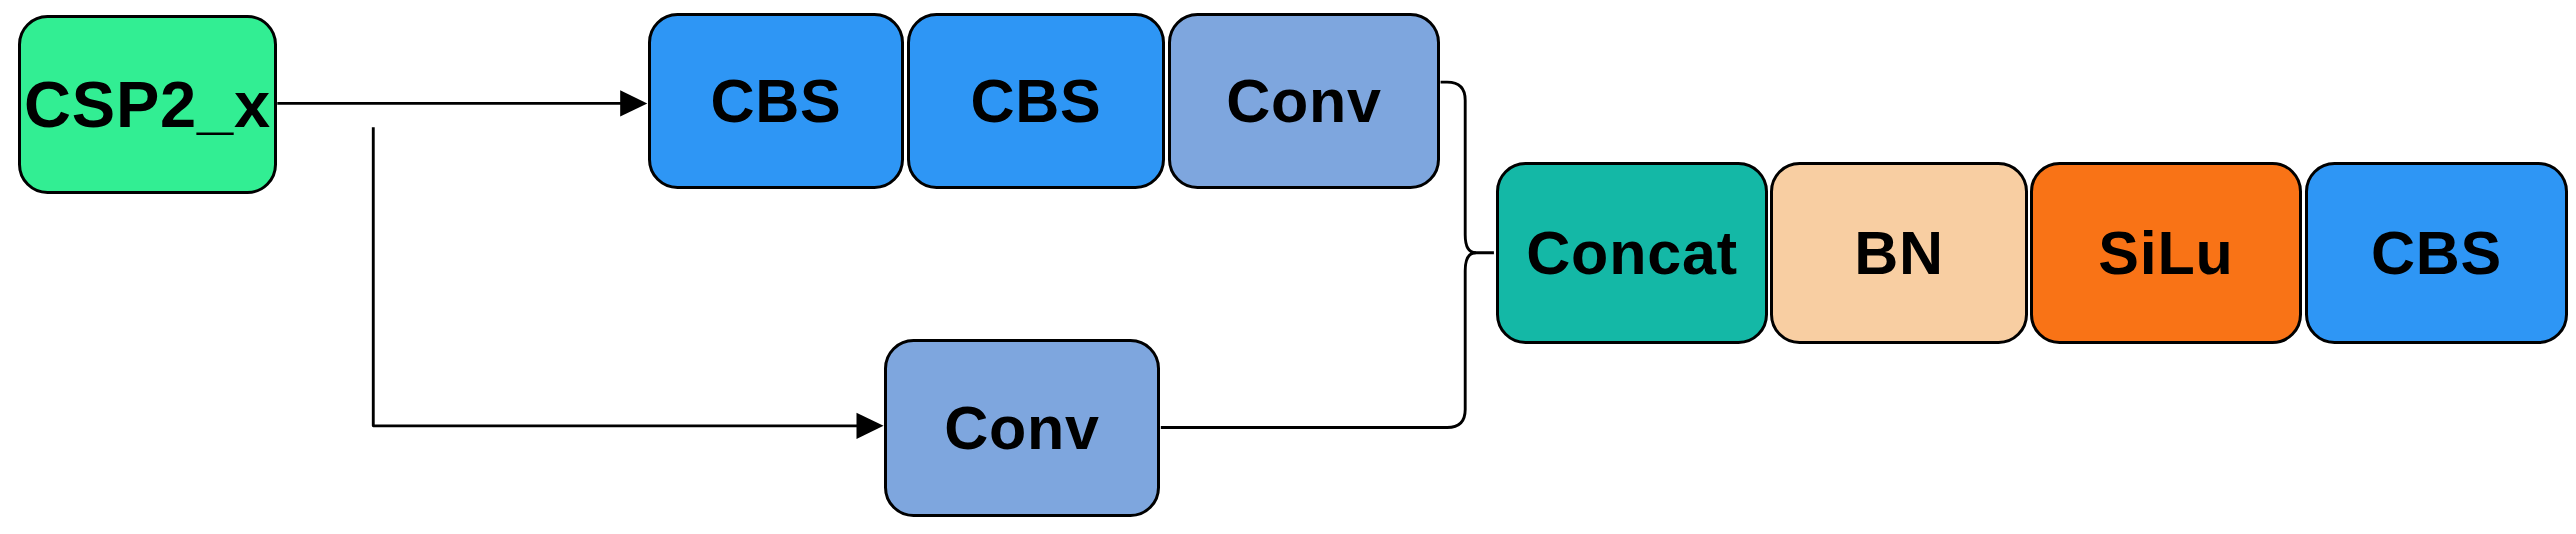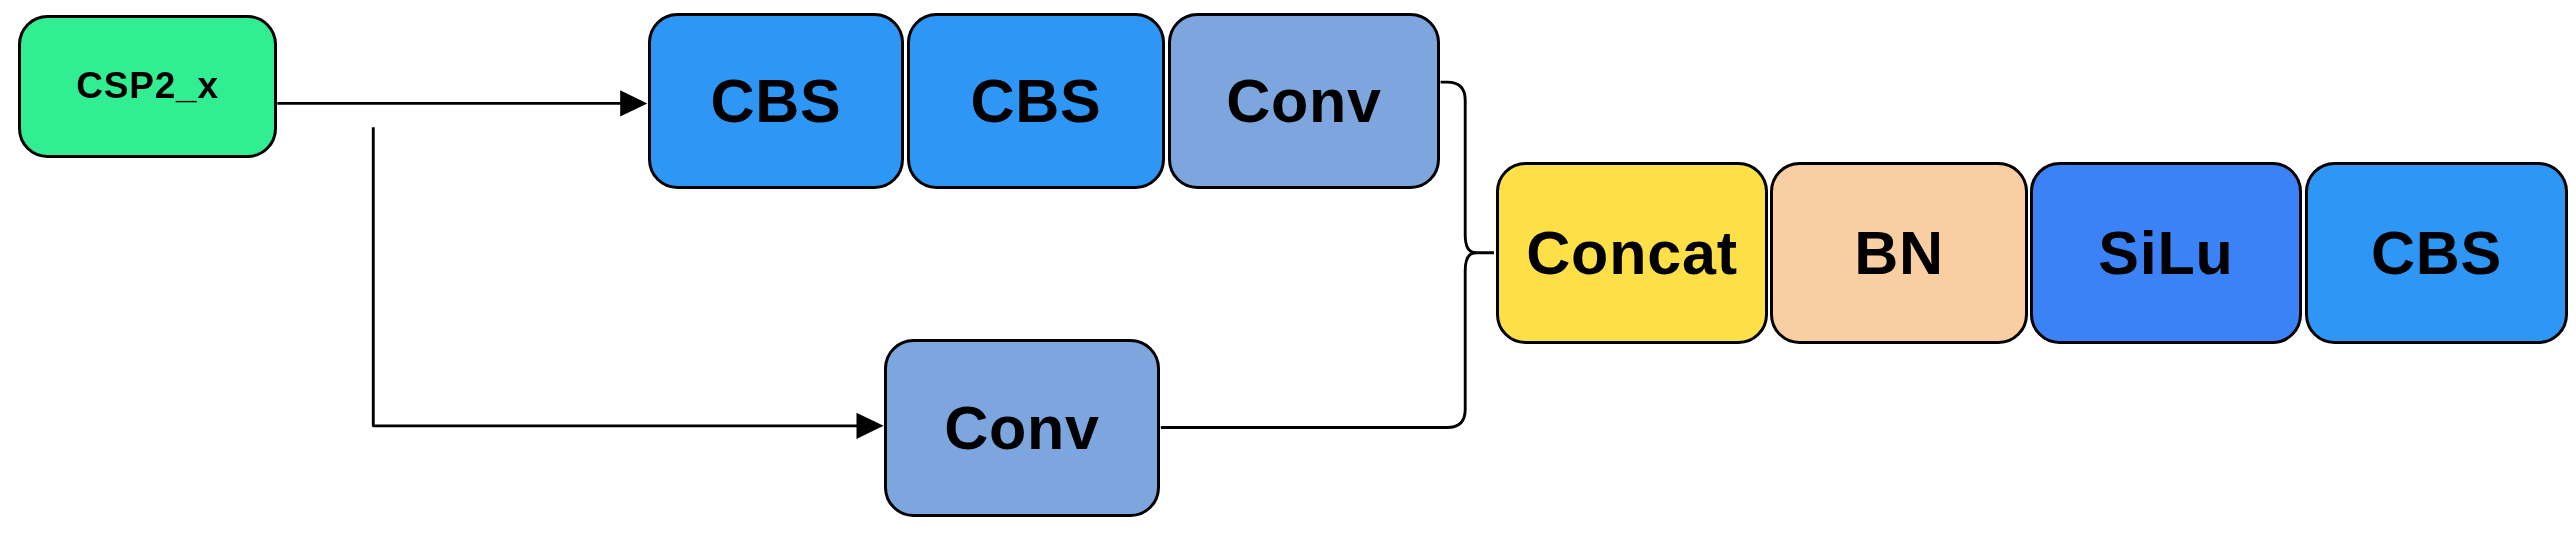--- a/index.html
+++ b/index.html
@@ -32,21 +32,21 @@
     display: flex;
     align-items: center;
     justify-content: center;
     color: #000000;
     font-weight: bold;
     font-size: 61px;
     letter-spacing: 0.8px;
     white-space: nowrap;
   }
   
-  .n-csp2x   { left: 18px;   top: 14.8px;  width: 259px; height: 143px; font-size: 37px; }
+  .n-csp2x   { left: 18px;   top: 14.8px;  width: 259px; height: 179px; font-size: 65px; }
   .n-cbs1    { left: 648px;  top: 13px;  width: 256px; height: 176px; }
   .n-cbs2    { left: 907px; top: 13px;  width: 258px; height: 176px; }
   .n-convtop { left: 1168px; top: 13px;  width: 272px; height: 176px; }
   .n-convbot { left: 884px; top: 339px; width: 276px; height: 178px; }
   .n-concat  { left: 1496px; top: 162px; width: 272px; height: 182px; }
   .n-bn      { left: 1770px; top: 162px; width: 258px; height: 182px; }
   .n-silu    { left: 2030px; top: 162px; width: 272px; height: 182px; }
   .n-cbs3    { left: 2305px; top: 162px; width: 263px; height: 182px; }
 
   .edge {
@@ -92,29 +92,29 @@
   </div>
 
   <div class="node n-convtop" style="background-color: rgb(126, 166, 222);">
     <span>Conv</span>
   </div>
 
   <div class="node n-convbot" style="background-color: rgb(126, 166, 222);">
     <span>Conv</span>
   </div>
 
-  <div class="node n-concat" style="background-color: #fde047;">
+  <div class="node n-concat" style="background-color: #14b8a6;">
     <span>Concat</span>
   </div>
 
   <div class="node n-bn" style="background-color: rgb(248, 206, 162);">
     <span>BN</span>
   </div>
 
-  <div class="node n-silu" style="background-color: #3b82f6;">
+  <div class="node n-silu" style="background-color: #f97316;">
     <span>SiLu</span>
   </div>
 
   <div class="node n-cbs3" style="background-color: rgb(46, 150, 245);">
     <span>CBS</span>
   </div>
 
 </div>
 
 

